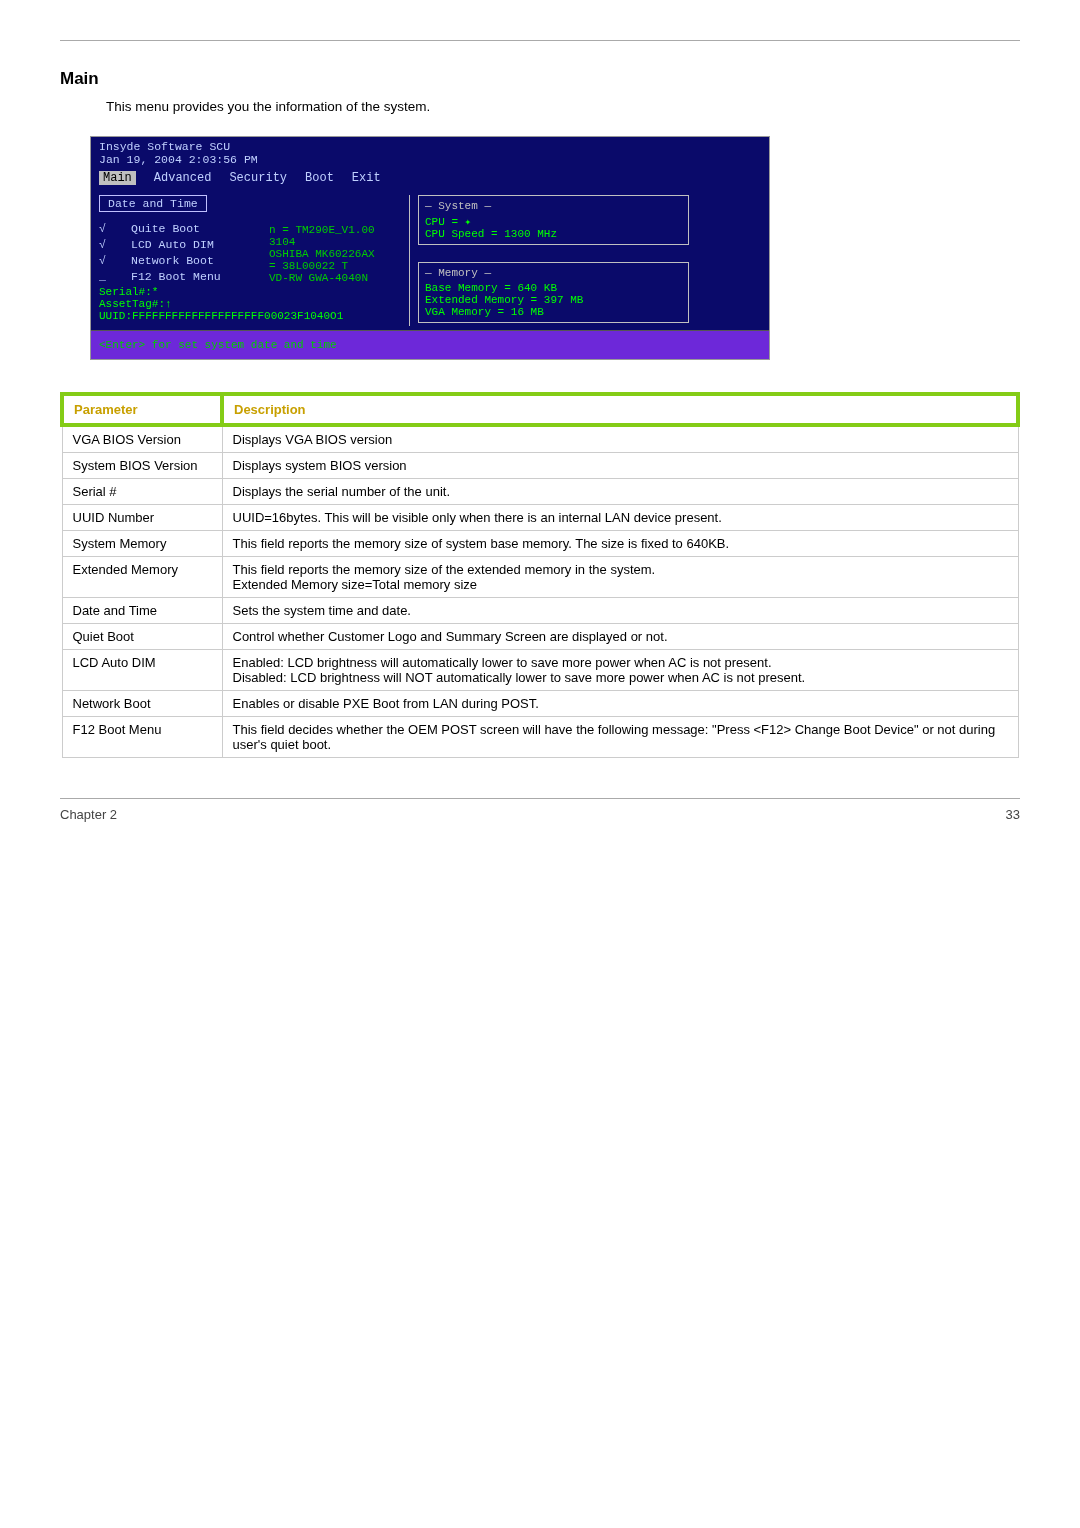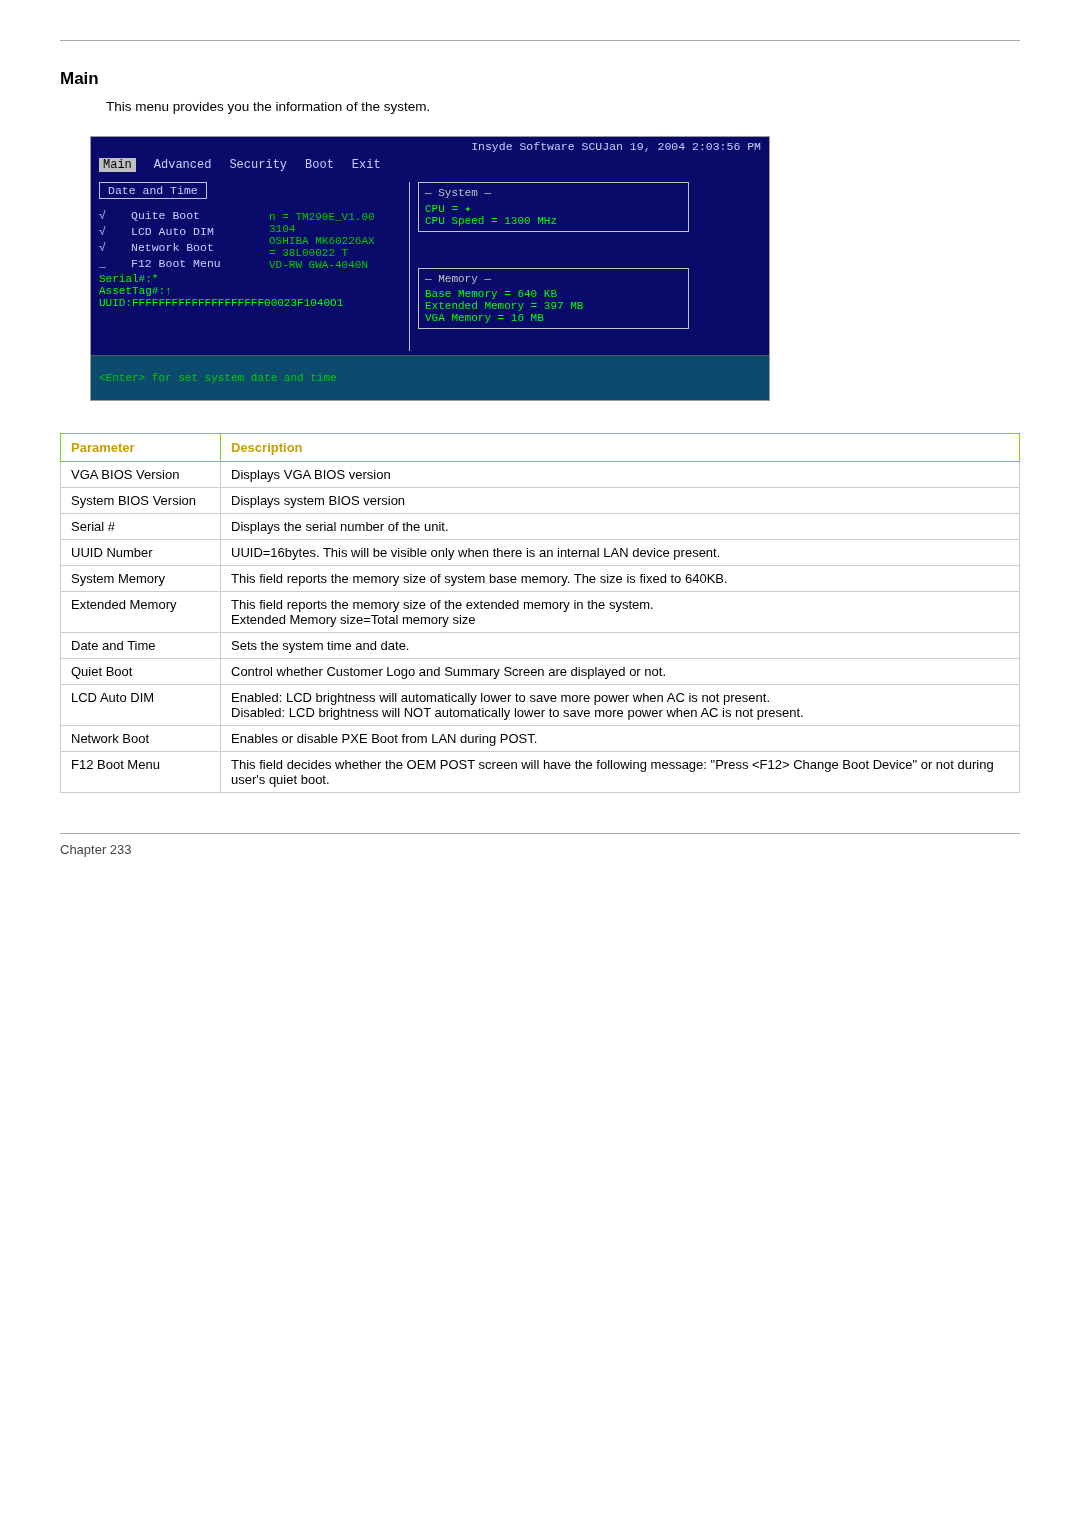--- a/index.html
+++ b/index.html
@@ -43,20 +43,21 @@
       padding: 0;
     }
 
     .bios-topbar {
       background: #0a0a6a;
       color: #c0d0ff;
       display: flex;
       justify-content: flex-end;
       padding: 3px 8px;
       font-size: 11.5px;
+      flex-direction: column;
     }
 
     .bios-menubar {
       background: #0a0a6a;
       display: flex;
       gap: 18px;
       padding: 2px 8px 4px 8px;
       font-size: 12px;
     }
 
@@ -119,73 +120,74 @@
 
     .bios-serial-section {
       margin-top: 0;
       font-size: 11px;
       color: #00ff00;
     }
 
     .bios-section-box {
       border: 1px solid #c0c0c0;
       padding: 4px 6px;
-      margin-bottom: 22px;
+      margin-bottom: 3px;
     }
 
     .bios-section-title {
       color: #c0c0c0;
       font-size: 11px;
       margin-bottom: 3px;
     }
 
     .bios-section-content {
       font-size: 11px;
       color: #00ff00;
     }
 
     .bios-status-bar {
-      background: #0c4a6e;
+      background: #6d28d9;
       border-top: 1px solid #555;
-      padding: 16px 8px;
+      padding: 8px 8px;
       color: #00cc00;
       font-size: 11px;
       font-family: 'Courier New', Courier, monospace;
     }
 
     
     .param-table {
       width: 100%;
       border-collapse: collapse;
       margin-left: 0;
       font-size: 13px;
     }
 
     .param-table th {
       background: #fff;
       color: #c8a000;
       font-weight: bold;
-      border: 1px solid #84cc16;
+      border: 4px solid #84cc16;
       padding: 6px 10px;
       text-align: left;
     }
 
     .param-table td {
       border: 1px solid #ccc;
       padding: 5px 10px;
       vertical-align: top;
     }
 
     .param-table tr td:first-child {
       width: 160px;
       white-space: nowrap;
     }
 
     .footer {
       display: flex;
+      justify-content: space-between;
       margin-top: 40px;
       font-size: 13px;
       color: #444;
       border-top: 1px solid #aaa;
       padding-top: 8px;
     }
   </style>
 </head>
 <body>
 

